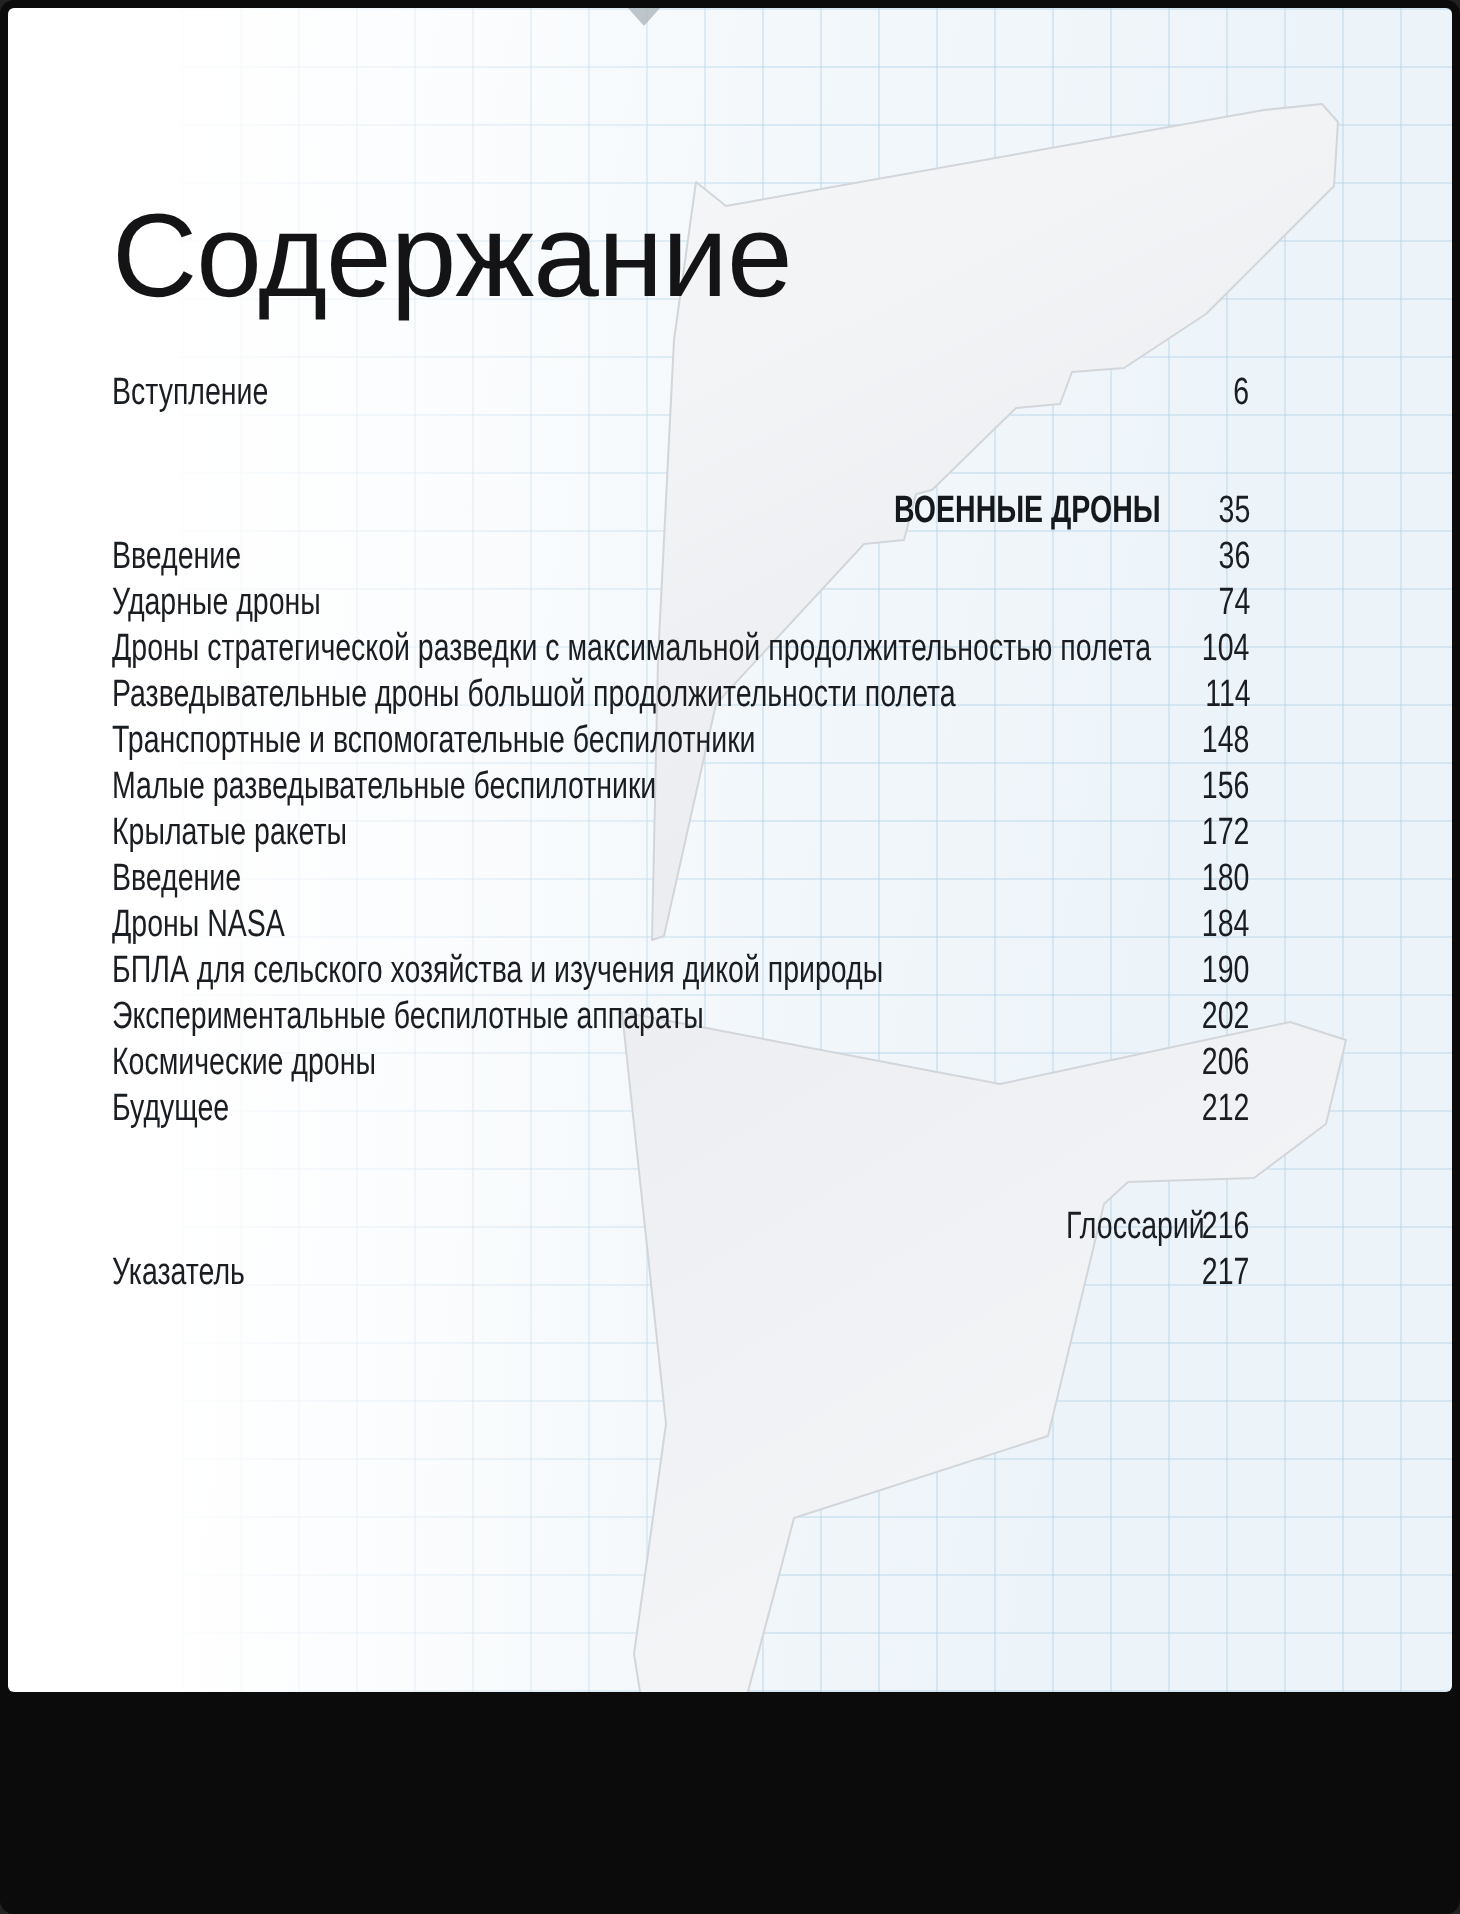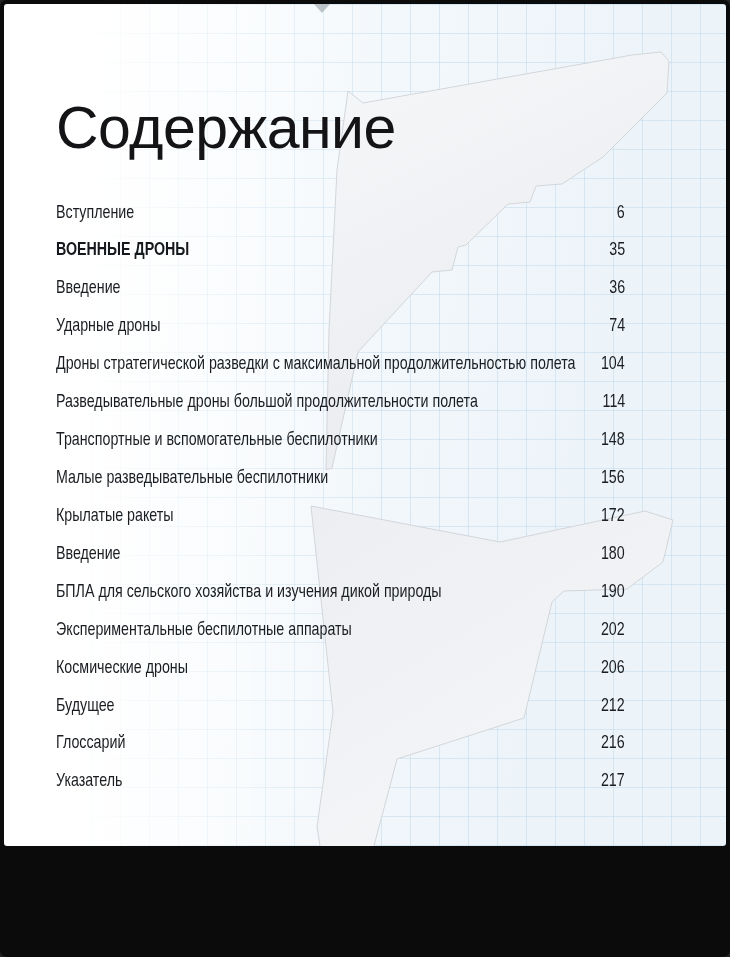--- a/index.html
+++ b/index.html
@@ -52,23 +52,22 @@
     position:absolute;
     left:0;top:181px;
     width:569px;
   }
 
   .toc-row{
     position:relative;
     height:23px;
     display:flex;
     align-items:center;
-    margin-top:15px;
   }
-  .toc-gap{margin-top:14px;}
+  .toc-gap{margin-top:36px;justify-content:flex-end;}
 
   .toc-label{
     white-space:nowrap;
     font-size:19px;
     color:#1a1d21;
     transform:scaleX(0.75);
     transform-origin:0 50%;
   }
   .toc-section .toc-label{font-weight:bold;color:#15181c;}
 
@@ -144,20 +143,24 @@
           </div>
           <div class="toc-row">
             <span class="toc-label">Крылатые ракеты</span>
             <span class="toc-page">172</span>
           </div>
           <div class="toc-row">
             <span class="toc-label">Введение</span>
             <span class="toc-page">180</span>
           </div>
           <div class="toc-row">
+            <span class="toc-label">Дроны NASA</span>
+            <span class="toc-page">184</span>
+          </div>
+          <div class="toc-row">
             <span class="toc-label">БПЛА для сельского хозяйства и изучения дикой природы</span>
             <span class="toc-page">190</span>
           </div>
           <div class="toc-row">
             <span class="toc-label">Экспериментальные беспилотные аппараты</span>
             <span class="toc-page">202</span>
           </div>
           <div class="toc-row">
             <span class="toc-label">Космические дроны</span>
             <span class="toc-page">206</span>

